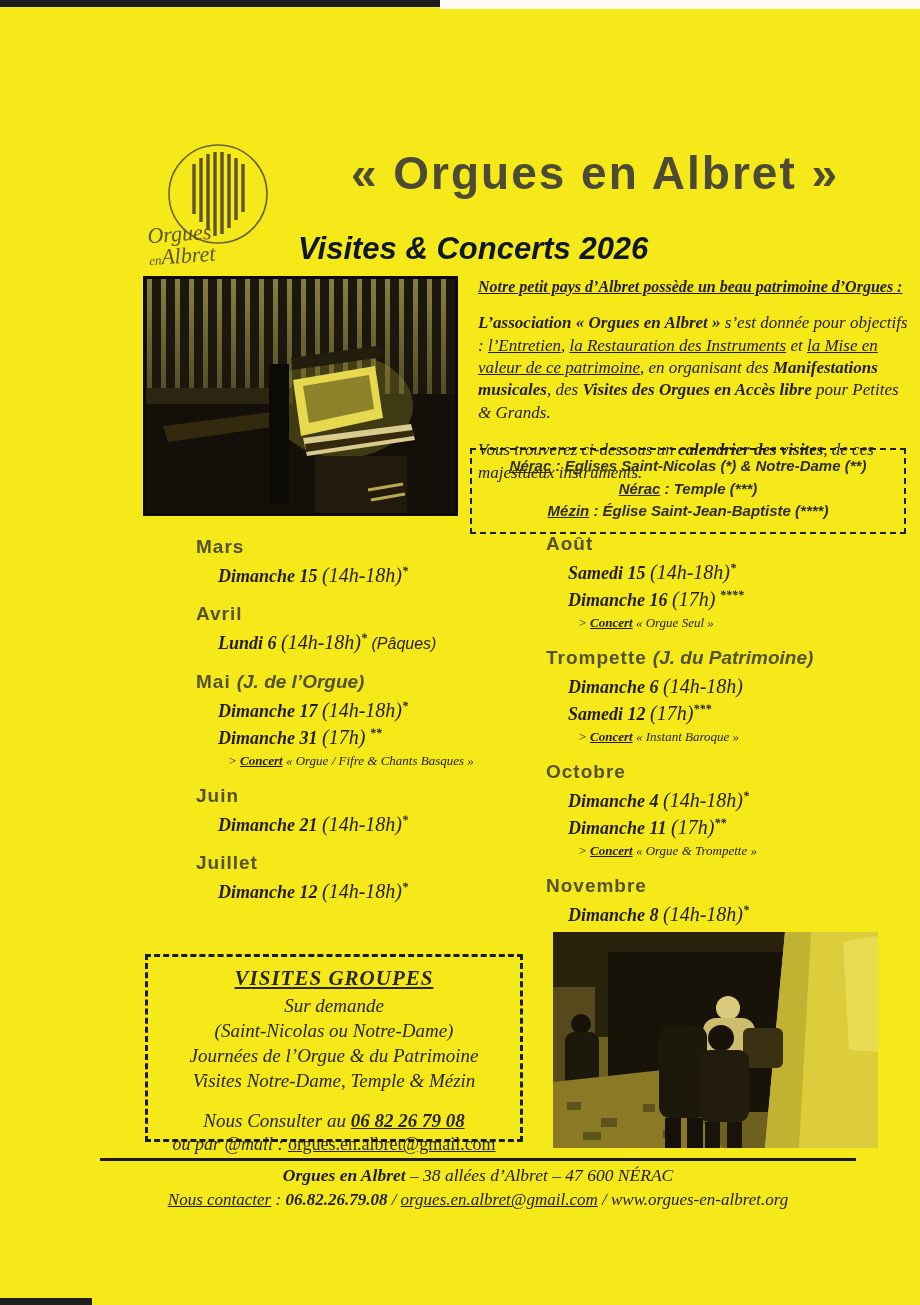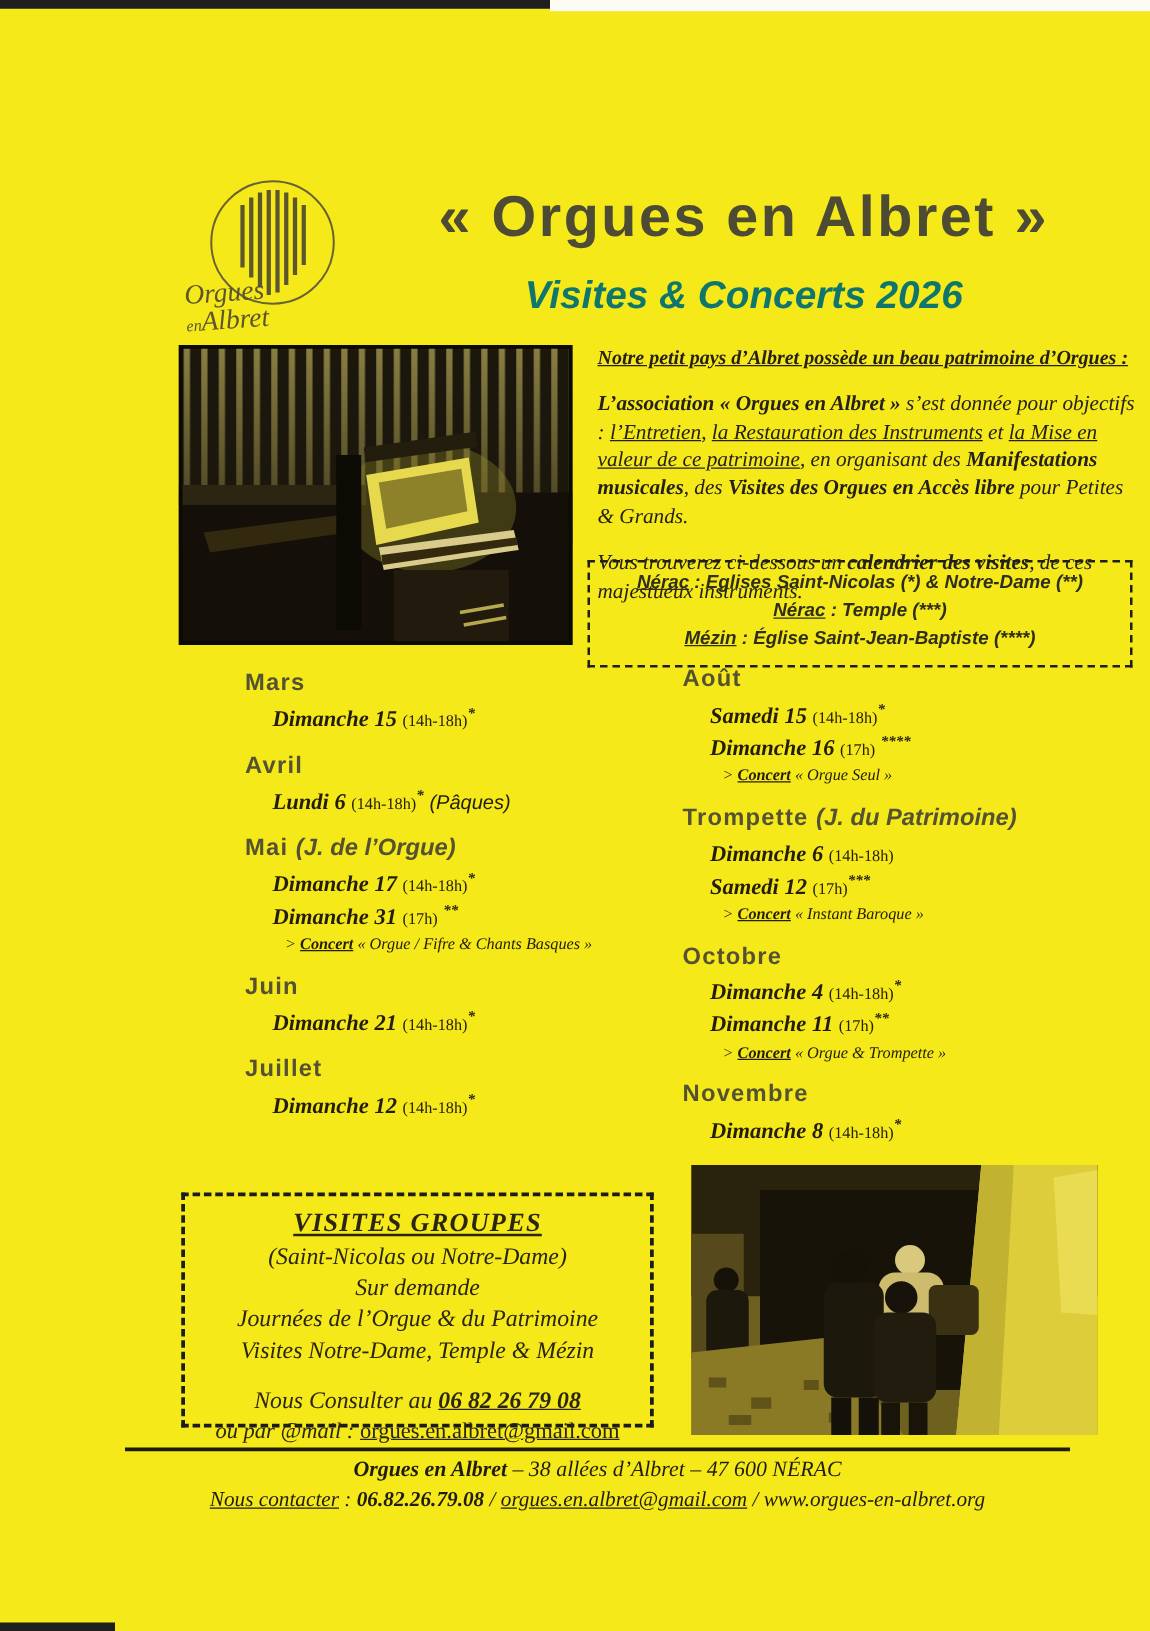--- a/index.html
+++ b/index.html
@@ -18,23 +18,23 @@
   .logo svg { display:block; }
   .logo-text { position:absolute; left:8px; top:82px; width:150px;
     font-style:italic; font-size:22px; color:#5c552e; line-height:1; transform:rotate(-4deg); }
   .logo-text .sm { font-size:13px; }
   .title {
     position:absolute; left:285px; top:146px; width:620px; text-align:center;
     font-family:"Liberation Sans", sans-serif; font-weight:bold;
     font-size:46px; letter-spacing:2px; color:#4d4b33; margin:0;
   }
   .subtitle {
-    position:absolute; left:285px; top:218px; width:620px; text-align:center;
+    position:absolute; left:285px; top:218px; width:620px; 
     font-family:"Liberation Sans", sans-serif; font-weight:bold; font-style:italic;
-    font-size:31px; color:#0f766e; margin:0;
+    font-size:31px; color:#0f172a; margin:13px;
   }
 
   
   .organ-photo { position:absolute; left:143px; top:276px; width:315px; height:240px; }
   .visitors-photo { position:absolute; left:553px; top:932px; width:325px; height:216px; }
   .organ-photo svg, .visitors-photo svg { display:block; width:100%; height:100%; }
 
   
   .intro { position:absolute; left:478px; top:276px; width:430px;
     font-style:italic; font-size:17px; line-height:1.32; color:#25211a; }
@@ -56,21 +56,21 @@
   .col-left  { position:absolute; left:196px; top:536px; width:315px; }
   .col-right { position:absolute; left:546px; top:533px; width:362px; }
   .month { margin:0 0 15px 0; }
   .mname {
     font-family:"Liberation Sans", sans-serif; font-weight:bold;
     font-size:19px; letter-spacing:1px; color:#555231; margin:0 0 5px 0; line-height:1.15;
   }
   .msuf { font-style:italic; letter-spacing:0; margin-left:6px; }
   .ev { margin:0 0 2px 22px; font-size:18px; line-height:1.28; color:#241d0a; }
   .day { font-weight:bold; font-style:italic; }
-  .time { font-size:13px; }
+  .time { font-style:italic; font-size:20px; }
   sup.stars { font-size:12px; font-weight:bold; font-style:italic; }
   .extra { font-style:italic; font-family:"Liberation Sans", sans-serif; font-size:16px; }
   .concert { margin:1px 0 0 32px; padding-left:16px; text-indent:-16px;
     font-style:italic; font-size:13px; line-height:1.3; color:#241d0a; }
   .clabel { font-weight:bold; text-decoration:underline; }
 
   
   .groups-box {
     position:absolute; left:145px; top:954px; width:378px; height:188px;
     border:3px dashed #1c1c1c; text-align:center; font-style:italic;
@@ -213,22 +213,22 @@
       <div class="concert"><span>&gt;</span> <span class="clabel">Concert</span> <span>« Orgue &amp; Trompette »</span></div>
     </section>
     <section class="month">
       <h3 class="mname"><span>Novembre</span><span class="msuf"></span></h3>
       <div class="ev"><span class="day">Dimanche 8</span> <span class="time">(14h-18h)</span><sup class="stars">*</sup></div>
     </section>
   </div>
 
   <div class="groups-box">
     <div class="gb-title">VISITES GROUPES</div>
+    <div class="gb-line">Sur demande</div>
     <div class="gb-line">(Saint-Nicolas ou Notre-Dame)</div>
-    <div class="gb-line">Sur demande</div>
     <div class="gb-line">Journées de l’Orgue &amp; du Patrimoine</div>
     <div class="gb-line">Visites Notre-Dame, Temple &amp; Mézin</div>
     <div class="gb-contact"><span>Nous Consulter au </span><span class="gb-phone">06 82 26 79 08</span></div>
     <div class="gb-mail"><span>ou par @mail  : </span><span class="gb-email">orgues.en.albret@gmail.com</span></div>
   </div>
 
   <div class="visitors-photo">
     <svg viewBox="0 0 325 216" preserveAspectRatio="none">
       <rect width="325" height="216" fill="#6e6120"></rect>
       <rect width="325" height="105" fill="#29220c"></rect>

